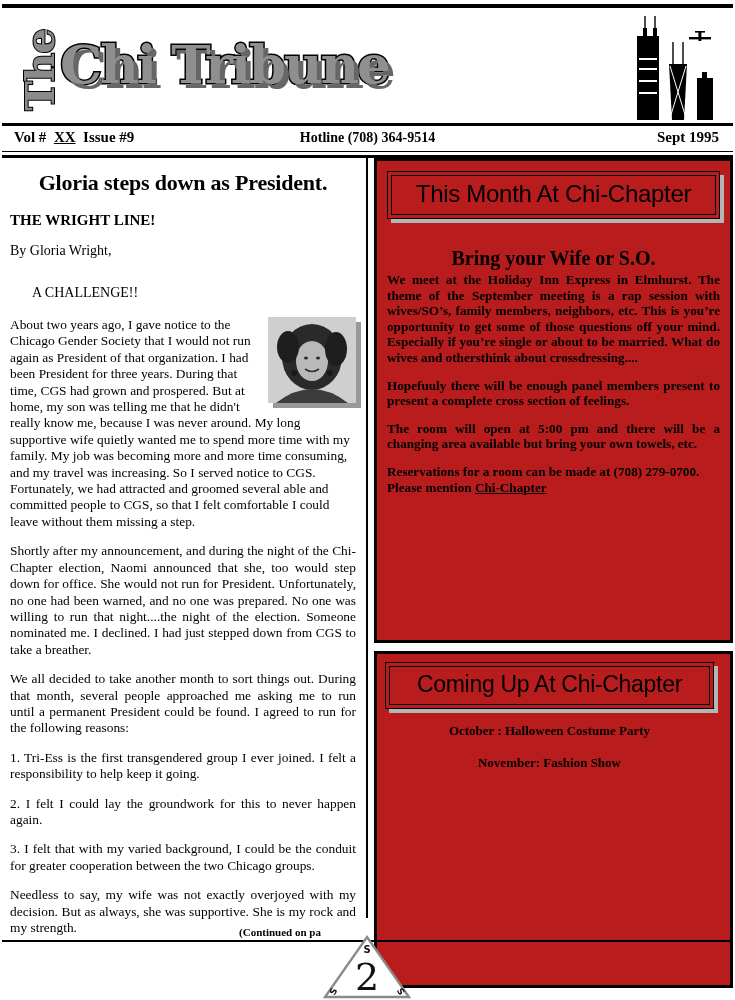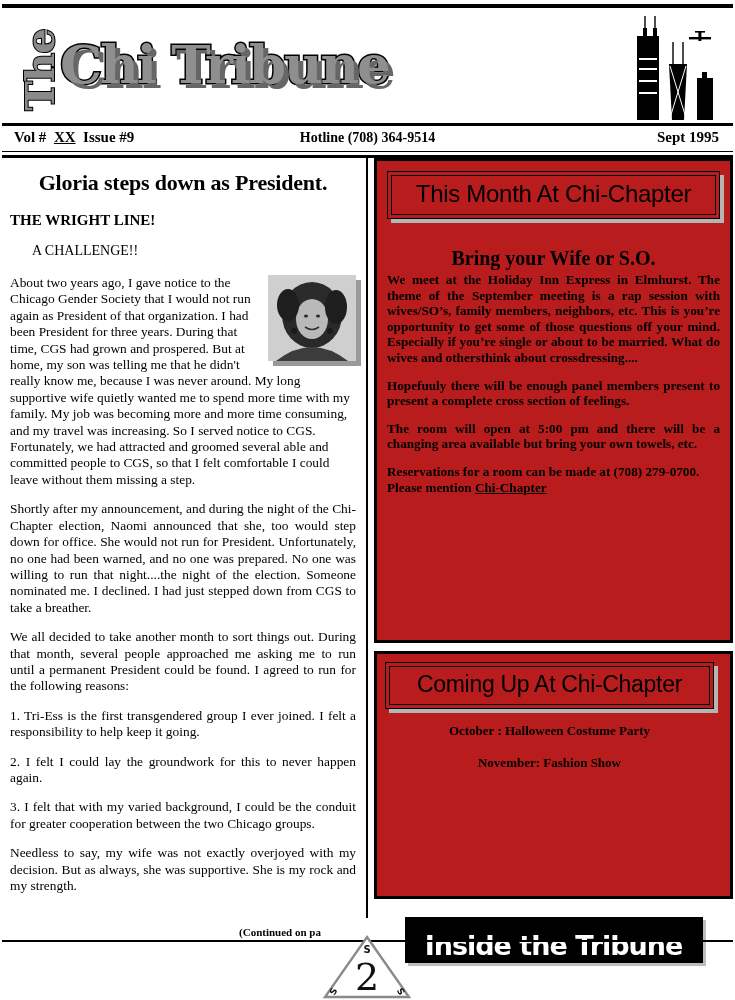--- a/index.html
+++ b/index.html
@@ -131,21 +131,21 @@
     font-size:11px;
   }
 
   
   .rbox {
     border:3px solid #000;
     background:#b91c1c;
     position:relative;
   }
   .rbox.one { height:485px; padding:8px 8px 6px 8px; }
-  .rbox.two { height:248px; margin-top:8px; padding:6px 14px 0 6px; }
+  .rbox.two { height:337px; margin-top:8px; padding:6px 14px 0 6px; }
 
   .banner {
     border:1px solid #000;
     padding:3px;
     margin:2px 2px 0 2px;
     box-shadow:4px 4px 0 #b5b5b5;
   }
   .banner-inner {
     border:1px solid #000;
     text-align:center;
@@ -246,20 +246,21 @@
   <span class="hotline">Hotline (708) 364-9514</span>
   <span class="date">Sept 1995</span>
 </div>
 <div class="double-rule"></div>
 
 <div class="page-body">
 
   <div class="col-left">
     <div class="headline">Gloria steps down as President.</div>
     <div class="byline-head">THE WRIGHT LINE!</div>
+    <div class="byline">By Gloria Wright,</div>
     <div class="challenge">A CHALLENGE!!</div>
 
     <div class="story">
       <div class="photo">
         <div class="shadow"></div>
         <svg class="pic" viewBox="0 0 88 86">
           <rect width="88" height="86" fill="#e2e2e2"></rect>
           <rect x="0" y="0" width="88" height="86" fill="#cfcfcf"></rect>
           <ellipse cx="44" cy="40" rx="30" ry="33" fill="#2a2a2a"></ellipse>
           <ellipse cx="44" cy="44" rx="16" ry="20" fill="#b9b9b9"></ellipse>

